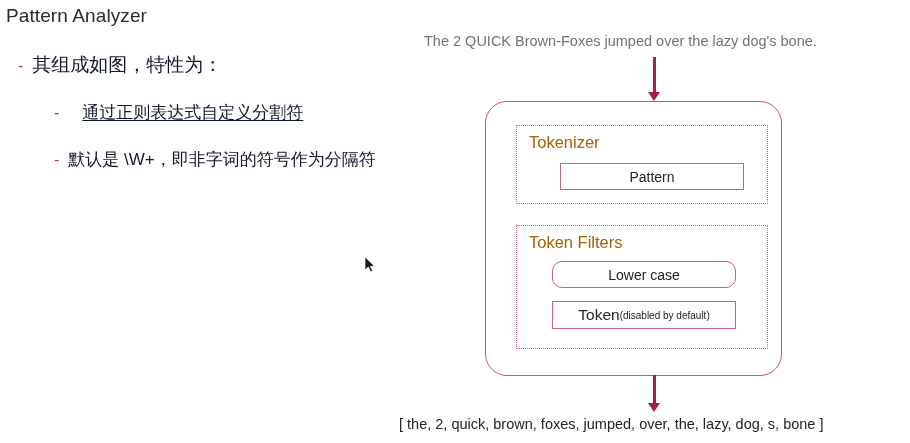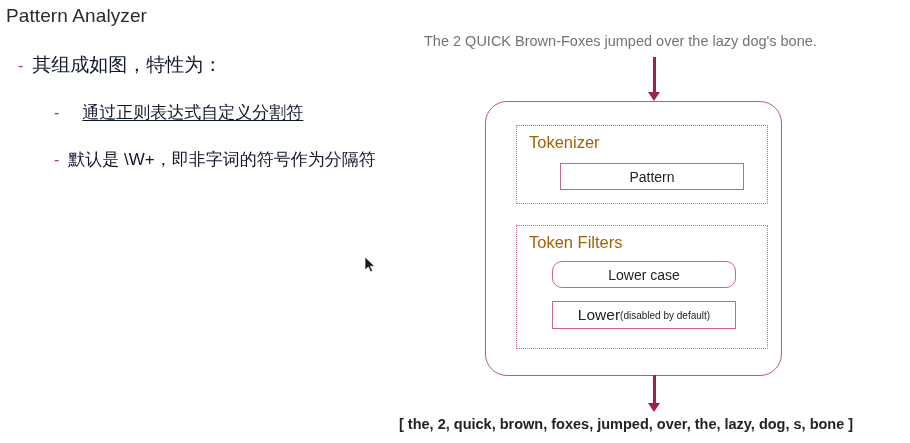--- a/index.html
+++ b/index.html
@@ -88,21 +88,20 @@
   }
 
   #output-text {
     position: absolute;
     left: 399px;
     top: 414px;
     font-size: 14.5px;
     line-height: 20px;
     color: #232323;
     white-space: nowrap;
-    font-weight: bold;
   }
 
   
   .arrow {
     position: absolute;
     width: 16px;
   }
   .arrow .shaft {
     position: absolute;
     left: 7px;
@@ -258,21 +257,21 @@
   <div class="dotted-group" id="tokenizer-group">
     <div class="group-label">Tokenizer</div>
   </div>
   <div class="item-box" id="pattern-box">Pattern</div>
 
   <div class="dotted-group" id="filters-group">
     <div class="group-label">Token Filters</div>
   </div>
   <div class="item-box" id="lowercase-box">Lower case</div>
   <div class="item-box" id="stop-box">
-    <span class="stop-main">Lower</span>
+    <span class="stop-main">Token</span>
       <span class="stop-note">(disabled by default)</span>
   </div>
 
   <div class="arrow" id="arrow-bottom">
     <div class="shaft"></div>
     <div class="head"></div>
   </div>
 
   <div id="output-text">[ the, 2, quick, brown, foxes, jumped, over, the, lazy, dog, s, bone ]</div>
 

